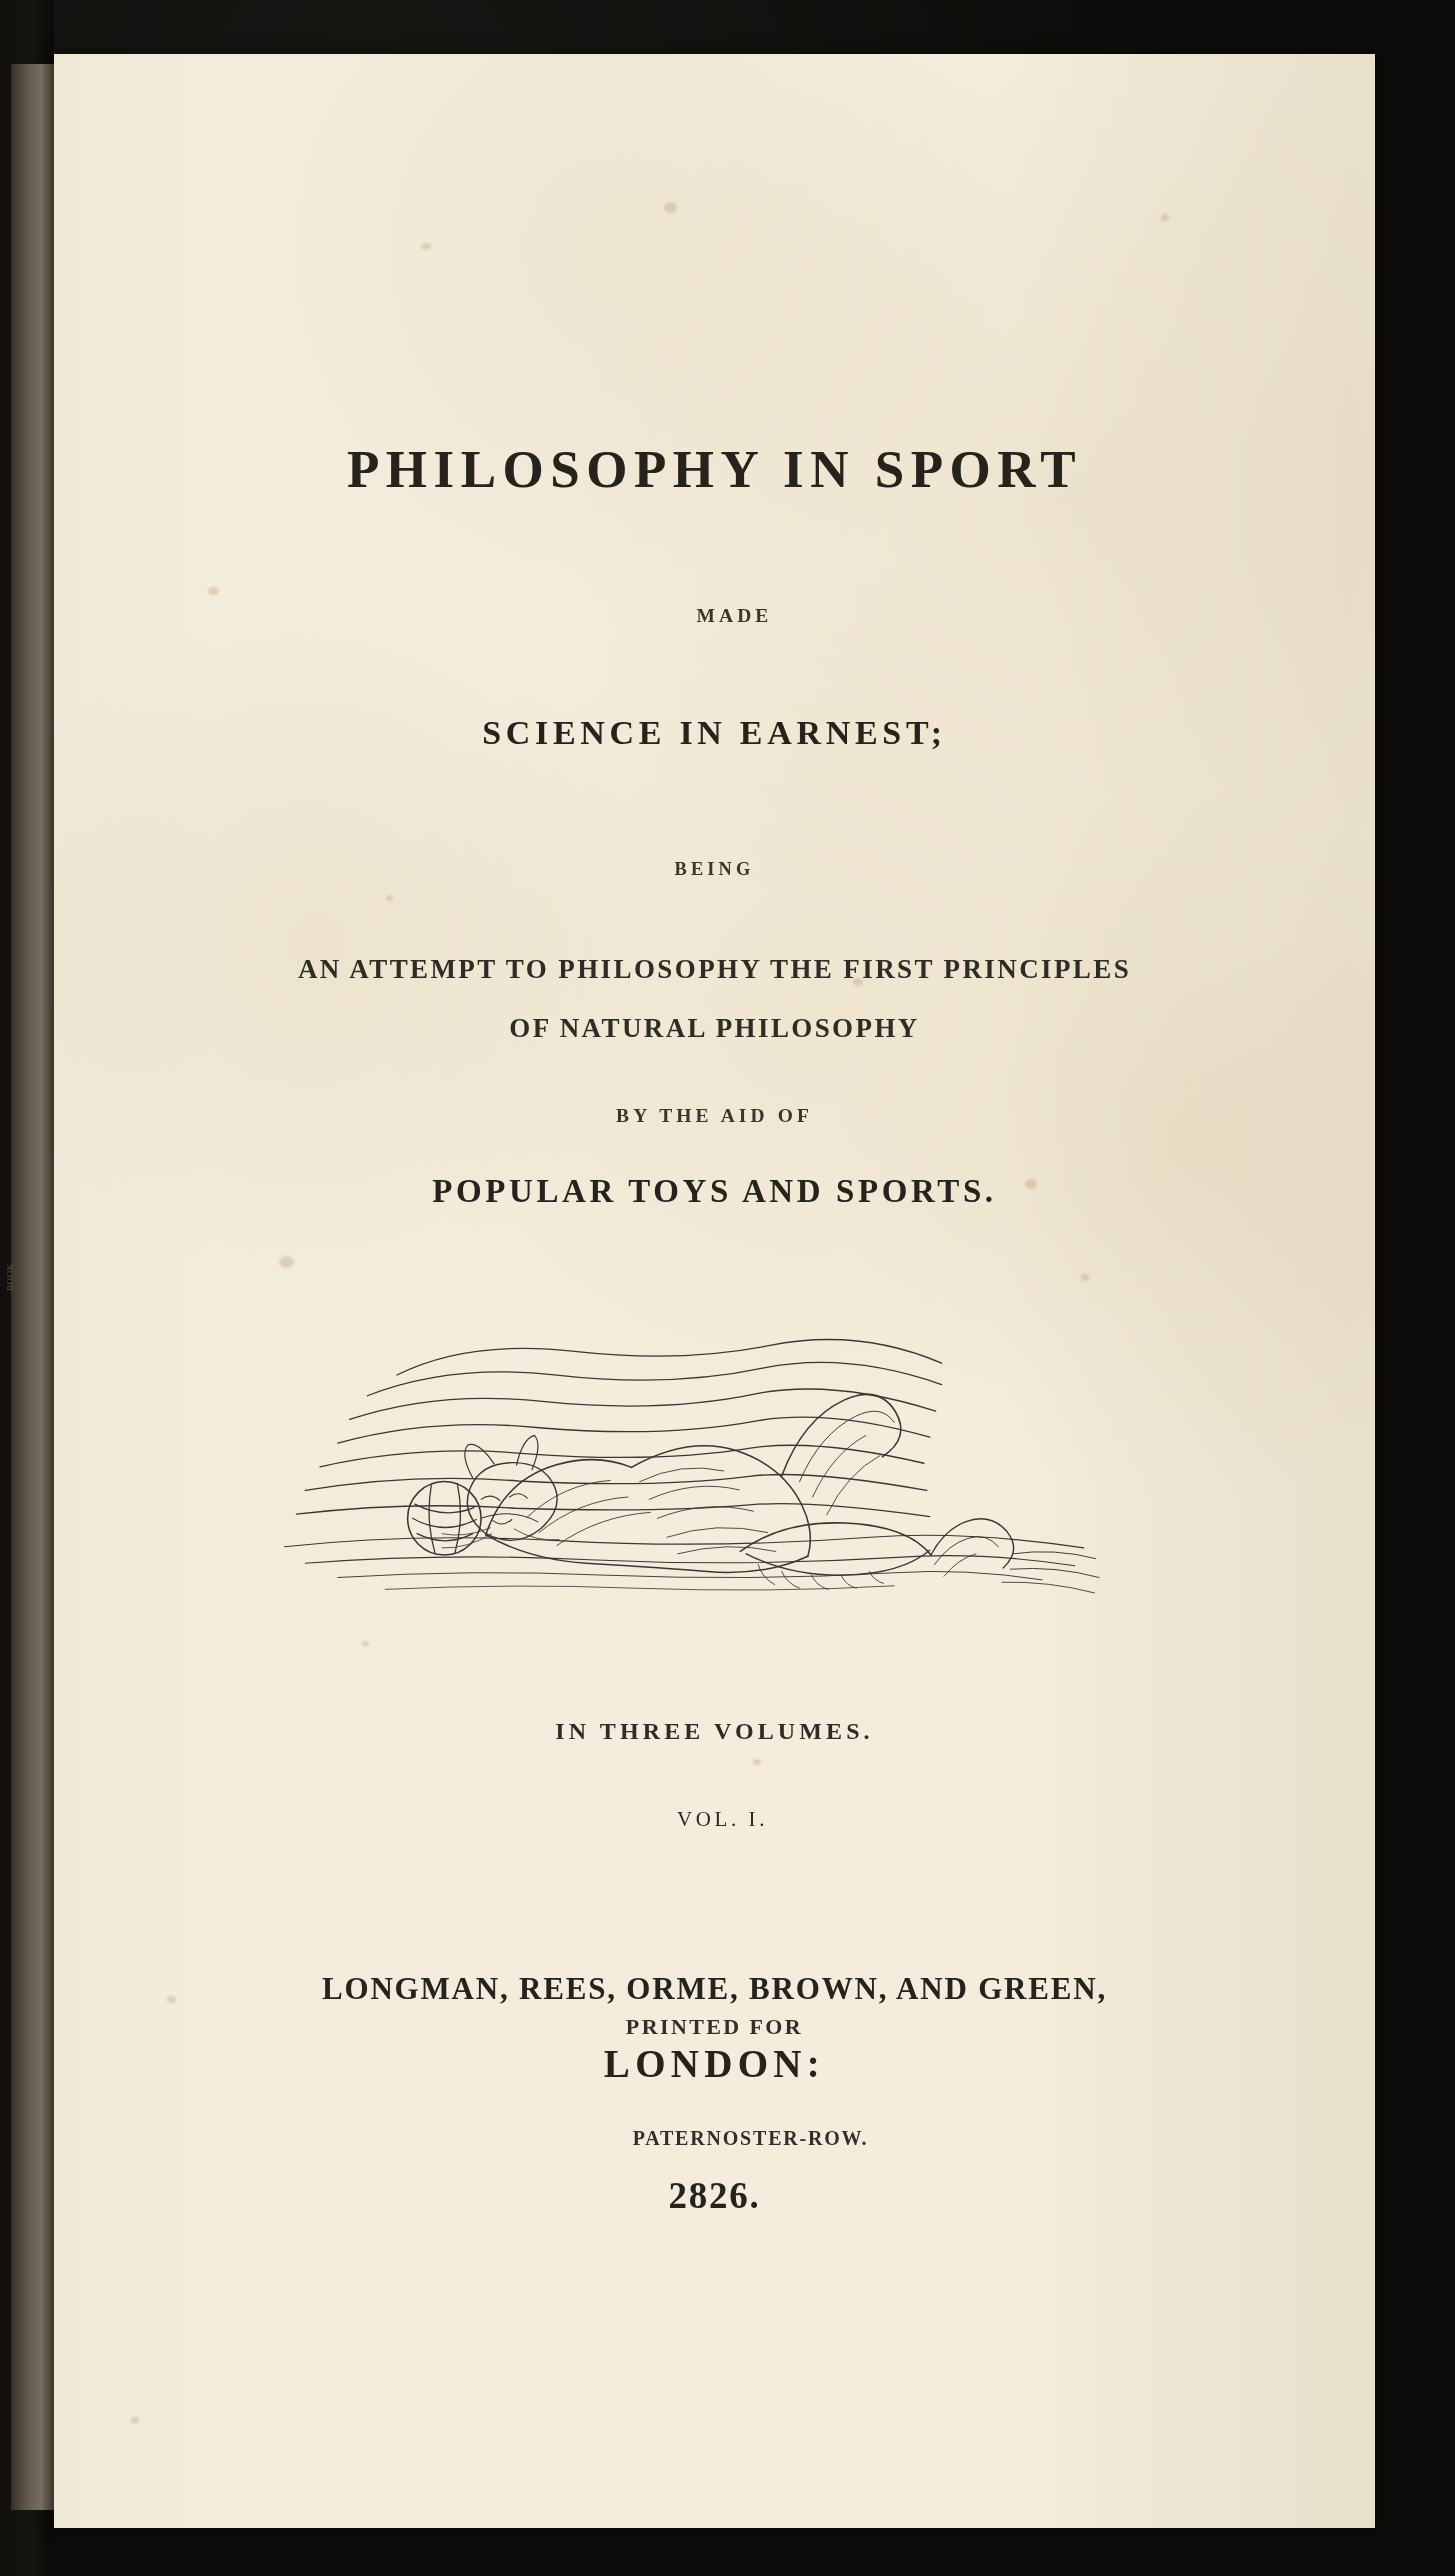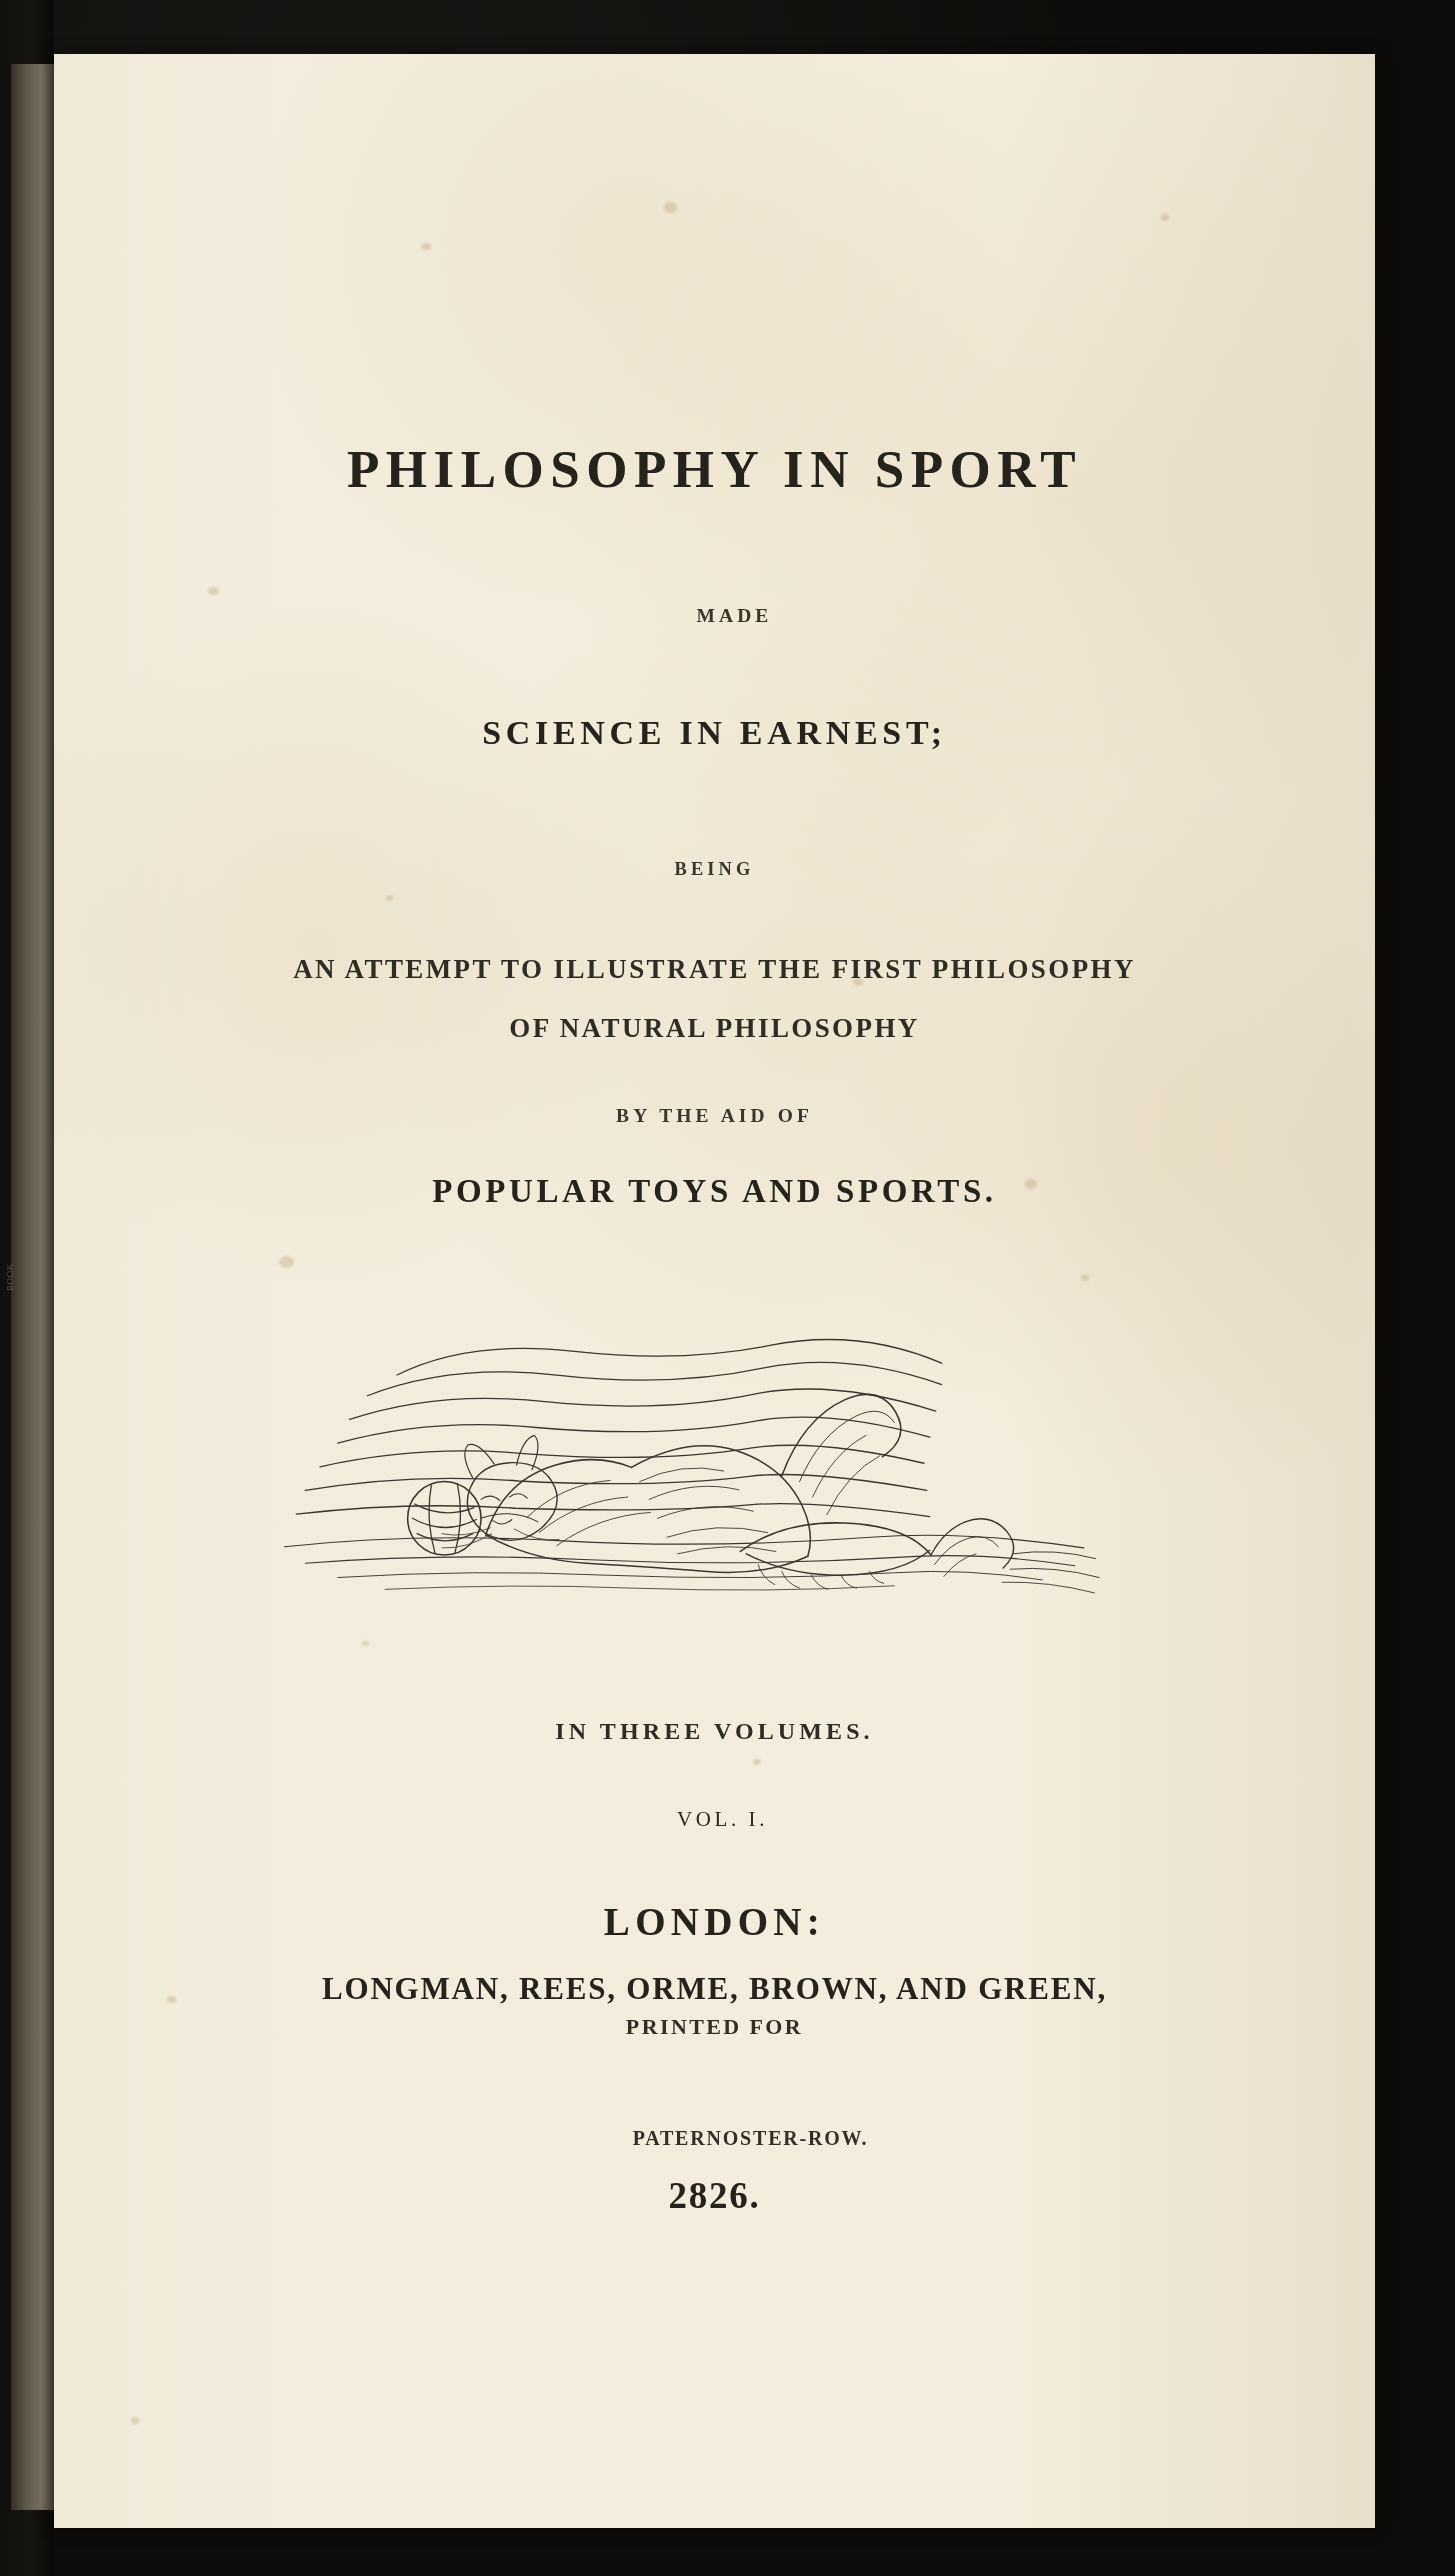--- a/index.html
+++ b/index.html
@@ -187,21 +187,21 @@
   }
   .vol {
     top: 1753px;
     font-size: 21px;
     letter-spacing: 3.6px;
     font-weight: 400;
     color: #2b2821;
     margin-left: 8px;
   }
   .london {
-    top: 1845px;
+    top: 1987px;
     font-size: 39px;
     letter-spacing: 5.3px;
     font-weight: 600;
     color: #26231d;
   }
   .printed-for {
     top: 1960px;
     font-size: 22px;
     letter-spacing: 2.4px;
     font-weight: 600;
@@ -262,21 +262,21 @@
     <div id="typeblock">
 
       <div class="line title-main">PHILOSOPHY IN SPORT</div>
 
       <div class="line made">MADE</div>
 
       <div class="line title-sub">SCIENCE IN EARNEST;</div>
 
       <div class="line being">BEING</div>
 
-      <div class="line attempt1">AN ATTEMPT TO ILLUSTRATE THE FIRST PHILOSOPHY</div>
+      <div class="line attempt1">AN ATTEMPT TO PHILOSOPHY THE FIRST PRINCIPLES</div>
 
       <div class="line attempt2">OF NATURAL PHILOSOPHY</div>
 
       <div class="line byaid">BY THE AID OF</div>
 
       <div class="line toys">POPULAR TOYS AND SPORTS.</div>
 
       <div id="vignette-wrap">
         <svg id="vignette" viewBox="0 0 1500 560" xmlns="http://www.w3.org/2000/svg">
           <g stroke="#3b3630" fill="none" stroke-width="2.2" stroke-linecap="round">

